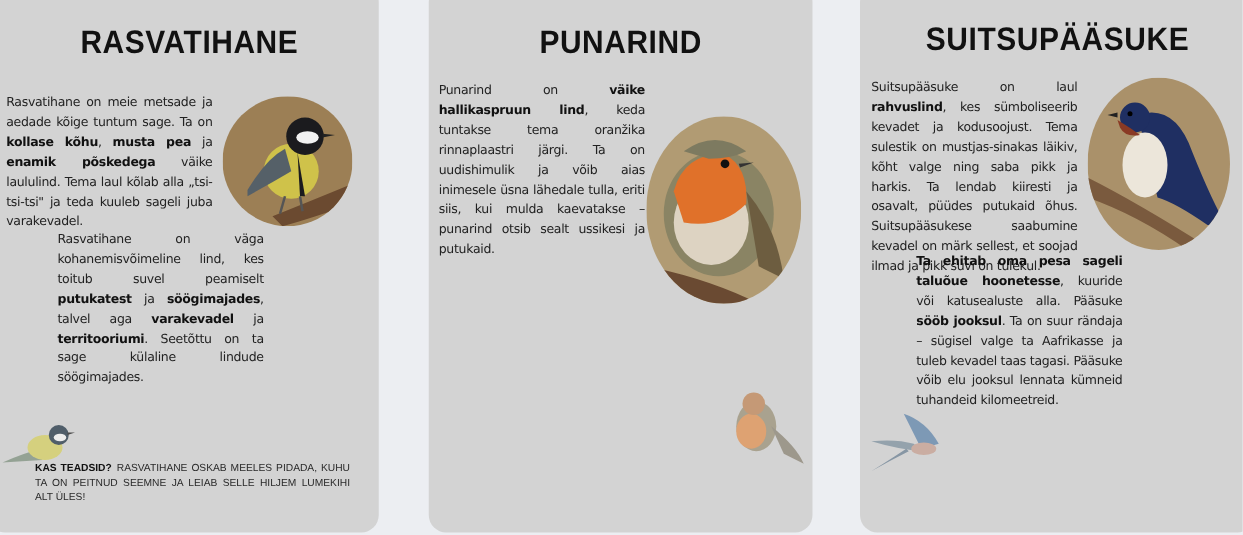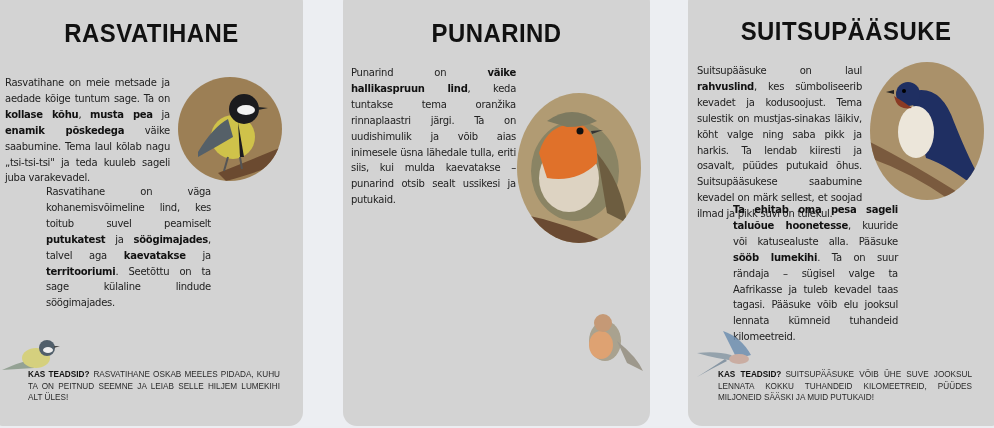--- a/index.html
+++ b/index.html
@@ -37,36 +37,36 @@
   }
   .fact .lbl { font-weight:bold; color:#111; margin-right:4px; }
   .photo { position:absolute; border-radius:50%; overflow:hidden; }
   .sketch { position:absolute; opacity:0.85; }
 </style>
 </head>
 <body>
 
 <div class="card" id="card1">
   <div class="title" style="top:30px;left:10px;">RASVATIHANE</div>
-  <div class="p" style="left:15px;top:87px;width:165px;"><span>Rasvatihane on meie metsade ja aedade kõige tuntum sage. Ta on </span><b>kollase kõhu</b><span>, </span><b>musta pea</b><span> ja </span><b>enamik põskedega</b><span> väike saabumine. Tema laul kõlab nagu „tsi-tsi-tsi" ja teda kuuleb sageli juba varakevadel.</span></div>
+  <div class="p" style="left:15px;top:87px;width:165px;"><span>Rasvatihane on meie metsade ja aedade kõige tuntum sage. Ta on </span><b>kollase kõhu</b><span>, </span><b>musta pea</b><span> ja </span><b>enamik põskedega</b><span> väike laululind. Tema laul kõlab alla „tsi-tsi-tsi" ja teda kuuleb sageli juba varakevadel.</span></div>
   <div class="photo" style="left:188px;top:89px;width:104px;height:104px;">
     <svg width="104" height="104" viewBox="0 0 104 104">
       <rect width="104" height="104" fill="#9c7f55"></rect>
       <path d="M40 96 Q70 84 104 70 L104 86 Q70 98 48 104Z" fill="#6b4a30"></path>
       <ellipse cx="55" cy="60" rx="22" ry="22" fill="#cfc24a"></ellipse>
       <path d="M20 75 Q35 50 50 42 L55 60 Q38 70 20 80Z" fill="#556068"></path>
       <circle cx="66" cy="32" r="15" fill="#1b1b1e"></circle>
       <ellipse cx="68" cy="33" rx="9" ry="5" fill="#f2f2f2"></ellipse>
       <path d="M80 30 L90 31 L80 33Z" fill="#222"></path>
       <path d="M60 45 L66 80 L62 80Z" fill="#1b1b1e"></path>
       <line x1="50" y1="80" x2="46" y2="94" stroke="#555" stroke-width="2"></line>
       <line x1="62" y1="80" x2="64" y2="92" stroke="#555" stroke-width="2"></line>
     </svg>
   </div>
-  <div class="p" style="left:56px;top:196px;width:165px;"><span>Rasvatihane on väga kohanemisvõimeline lind, kes toitub suvel peamiselt </span><b>putukatest</b><span> ja </span><b>söögimajades</b><span>, talvel aga </span><b>kaevatakse</b><span> ja </span><b>territooriumi</b><span>. Seetõttu on ta sage külaline lindude söögimajades.</span></div>
+  <div class="p" style="left:56px;top:196px;width:165px;"><span>Rasvatihane on väga kohanemisvõimeline lind, kes toitub suvel peamiselt </span><b>putukatest</b><span> ja </span><b>söögimajades</b><span>, talvel aga </span><b>varakevadel</b><span> ja </span><b>territooriumi</b><span>. Seetõttu on ta sage külaline lindude söögimajades.</span></div>
   <div class="sketch" style="left:10px;top:344px;">
     <svg width="62" height="40" viewBox="0 0 62 40">
       <path d="M2 38 Q20 30 30 28 L34 36Z" fill="#8a9a8a"></path>
       <ellipse cx="36" cy="26" rx="14" ry="10" fill="#d6d070"></ellipse>
       <circle cx="47" cy="16" r="8" fill="#3a4a58"></circle>
       <ellipse cx="48" cy="18" rx="5" ry="3" fill="#f2f2f2"></ellipse>
       <path d="M54 14 L60 14 L54 16Z" fill="#333"></path>
     </svg>
   </div>
   <div class="fact" style="left:38px;top:381px;width:252px;">
@@ -108,25 +108,22 @@
       <rect width="114" height="138" fill="#aa916a"></rect>
       <path d="M0 80 Q40 100 100 138 L80 138 Q40 110 0 96Z" fill="#7a5a3e"></path>
       <path d="M40 30 Q70 20 84 60 Q100 100 112 120 L96 118 Q70 100 56 96Z" fill="#1f2f62"></path>
       <ellipse cx="46" cy="70" rx="18" ry="26" fill="#ece6da"></ellipse>
       <circle cx="38" cy="32" r="12" fill="#1f2f62"></circle>
       <path d="M24 34 Q34 40 42 46 Q30 48 26 40Z" fill="#8a3a24"></path>
       <path d="M24 28 L16 30 L24 32Z" fill="#222"></path>
       <circle cx="34" cy="29" r="2" fill="#000"></circle>
     </svg>
   </div>
-  <div class="p" style="left:45px;top:214px;width:165px;"><b>Ta ehitab oma pesa sageli taluõue hoonetesse</b><span>, kuuride või katusealuste alla. Pääsuke </span><b>sööb lumekihi</b><span>. Ta on suur rändaja – sügisel valge ta Aafrikasse ja tuleb kevadel taas tagasi. Pääsuke võib elu jooksul lennata kümneid tuhandeid kilomeetreid.</span></div>
+  <div class="p" style="left:45px;top:214px;width:165px;"><b>Ta ehitab oma pesa sageli taluõue hoonetesse</b><span>, kuuride või katusealuste alla. Pääsuke </span><b>sööb jooksul</b><span>. Ta on suur rändaja – sügisel valge ta Aafrikasse ja tuleb kevadel taas tagasi. Pääsuke võib elu jooksul lennata kümneid tuhandeid kilomeetreid.</span></div>
   <div class="sketch" style="left:9px;top:341px;">
     <svg width="64" height="50" viewBox="0 0 64 50">
       <path d="M0 24 Q20 22 34 26 L40 32 Q20 30 0 24Z" fill="#8a9aa6"></path>
       <path d="M26 2 Q44 8 54 26 L40 30Z" fill="#6f8fb0"></path>
       <ellipse cx="42" cy="30" rx="10" ry="5" fill="#c9a79a"></ellipse>
       <path d="M30 32 Q14 40 0 48 Q16 38 28 30Z" fill="#7a8c9c"></path>
     </svg>
   </div>
-  <div class="fact" style="left:30px;top:381px;width:254px;">
-    <span class="lbl">KAS TEADSID?</span><span>Suitsupääsuke võib ühe suve jooksul lennata kokku tuhandeid kilomeetreid, püüdes miljoneid sääski ja muid putukaid!</span>
-  </div>
 </div>
 
 </body></html>

